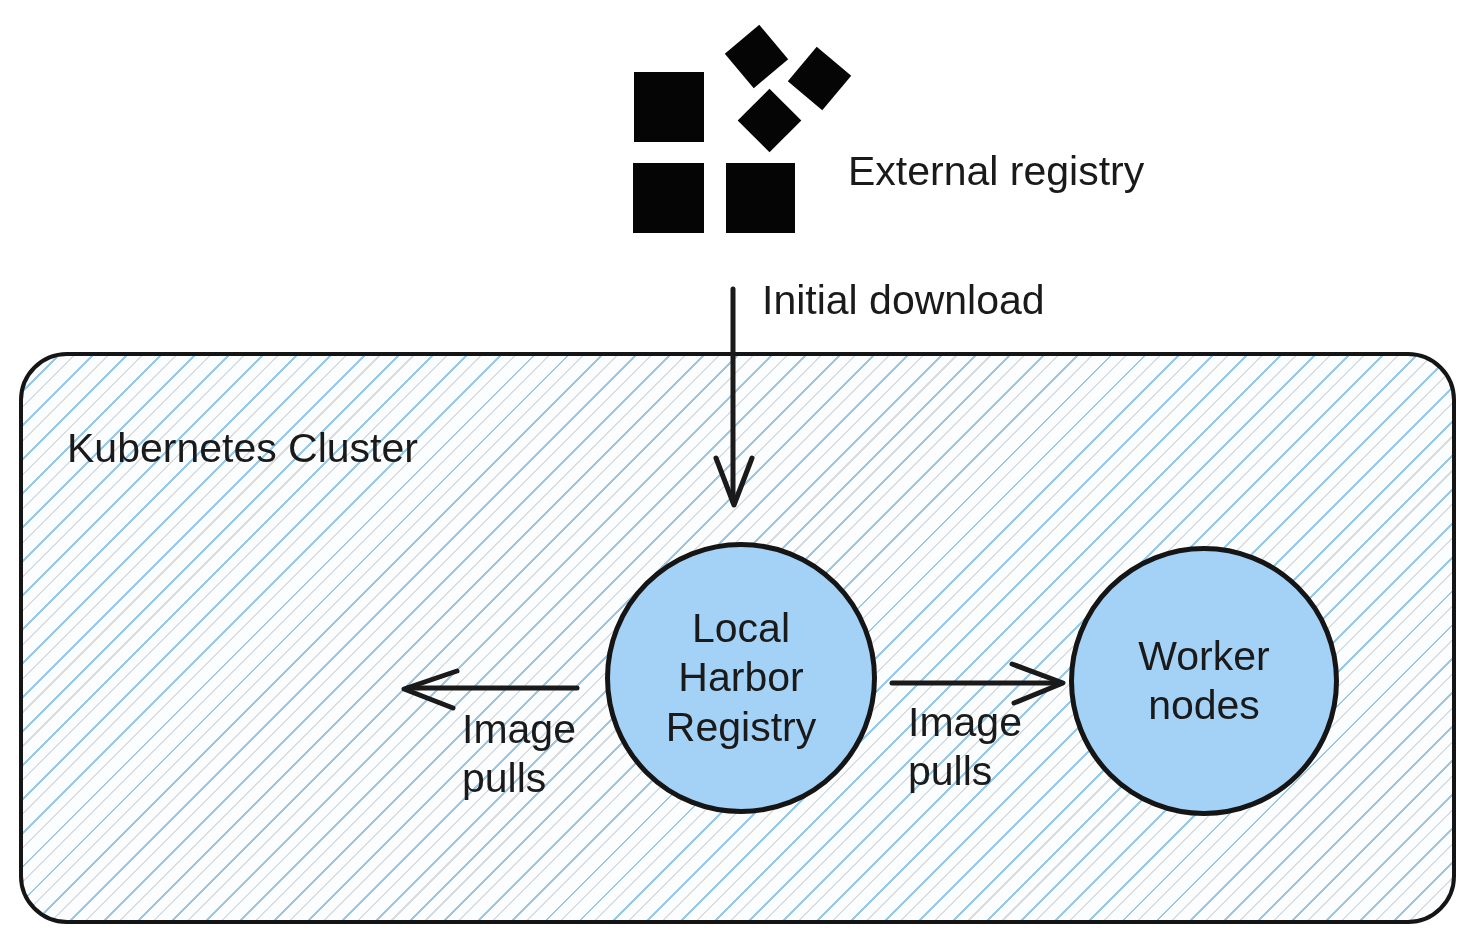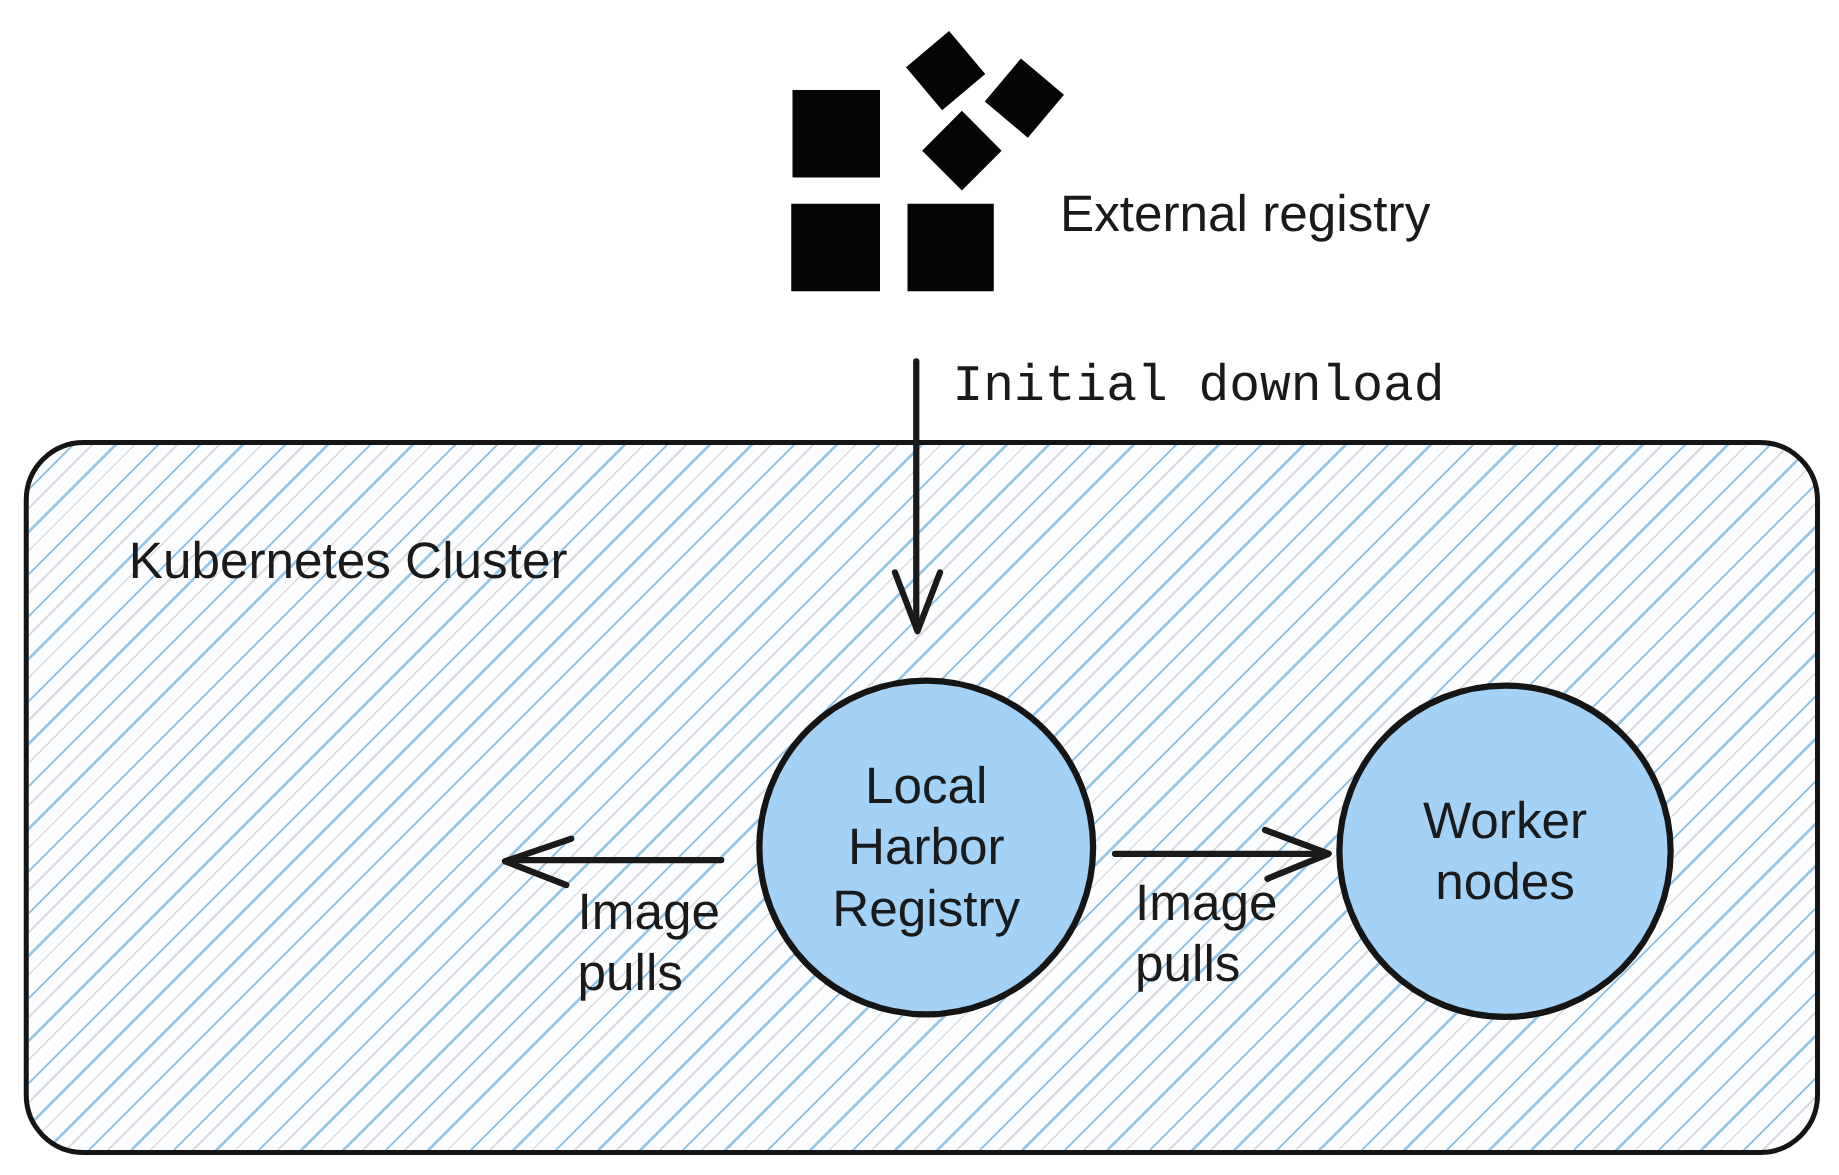--- a/index.html
+++ b/index.html
@@ -41,25 +41,25 @@
     <div class="sq" style="left:634px;top:72px;width:70px;height:70px;"></div>
     <div class="sq" style="left:633px;top:163px;width:71px;height:70px;"></div>
     <div class="sq" style="left:726px;top:163px;width:69px;height:70px;"></div>
     <div class="dm" style="left:734px;top:34px;transform:rotate(50deg);"></div>
     <div class="dm" style="left:797px;top:56px;transform:rotate(40deg);"></div>
     <div class="dm" style="left:747px;top:98px;transform:rotate(45deg);"></div>
   </div>
 
   <div class="abs label" style="left:848px;top:147px;">External registry</div>
 
-  <div class="abs label" style="left:762px;top:286px;font-family:Liberation Mono, monospace;">Initial download</div>
+  <div class="abs label" style="left:762px;top:276px;">Initial download</div>
 
   <div id="cluster-box"></div>
 
-  <div class="abs label" style="left:67px;top:424px;margin-left:36px;">Kubernetes Cluster</div>
+  <div class="abs label" style="left:67px;top:424px;">Kubernetes Cluster</div>
 
 
   <div class="node" style="left:605px;top:542px;width:262px;height:262px;">
     <span>Local
 Harbor
 Registry</span>
   </div>
 
   <div class="node" style="left:1069px;top:546px;width:260px;height:260px;">
     <span>Worker

